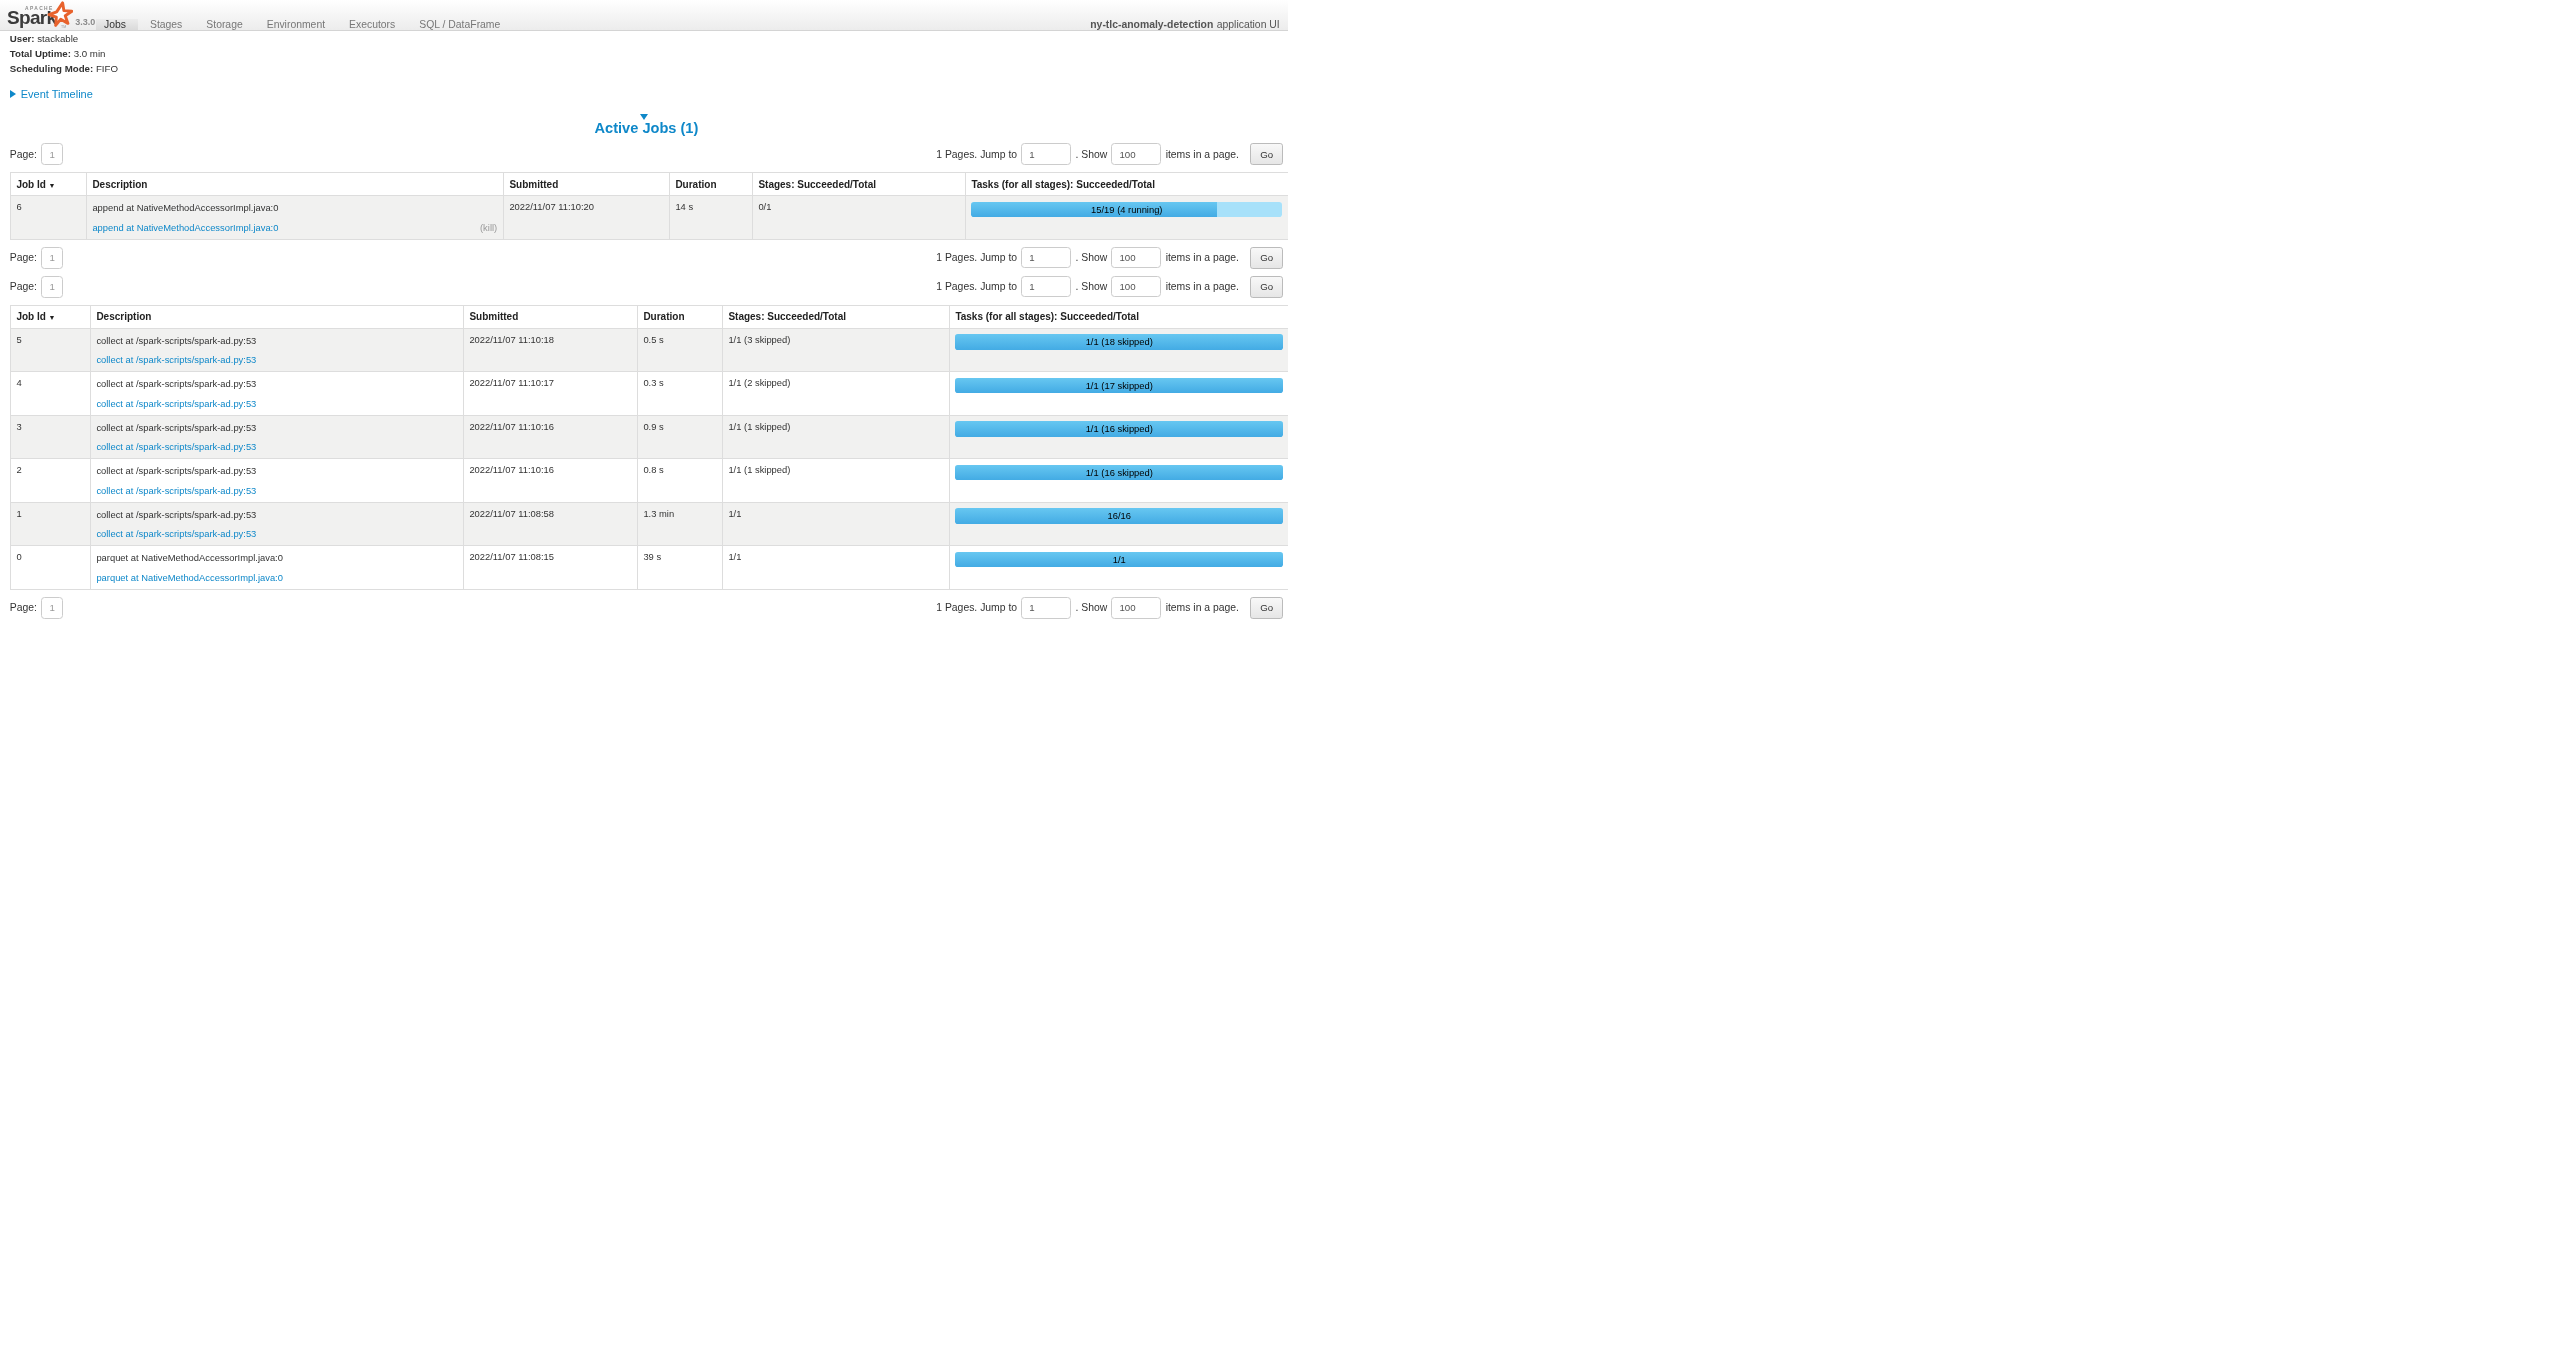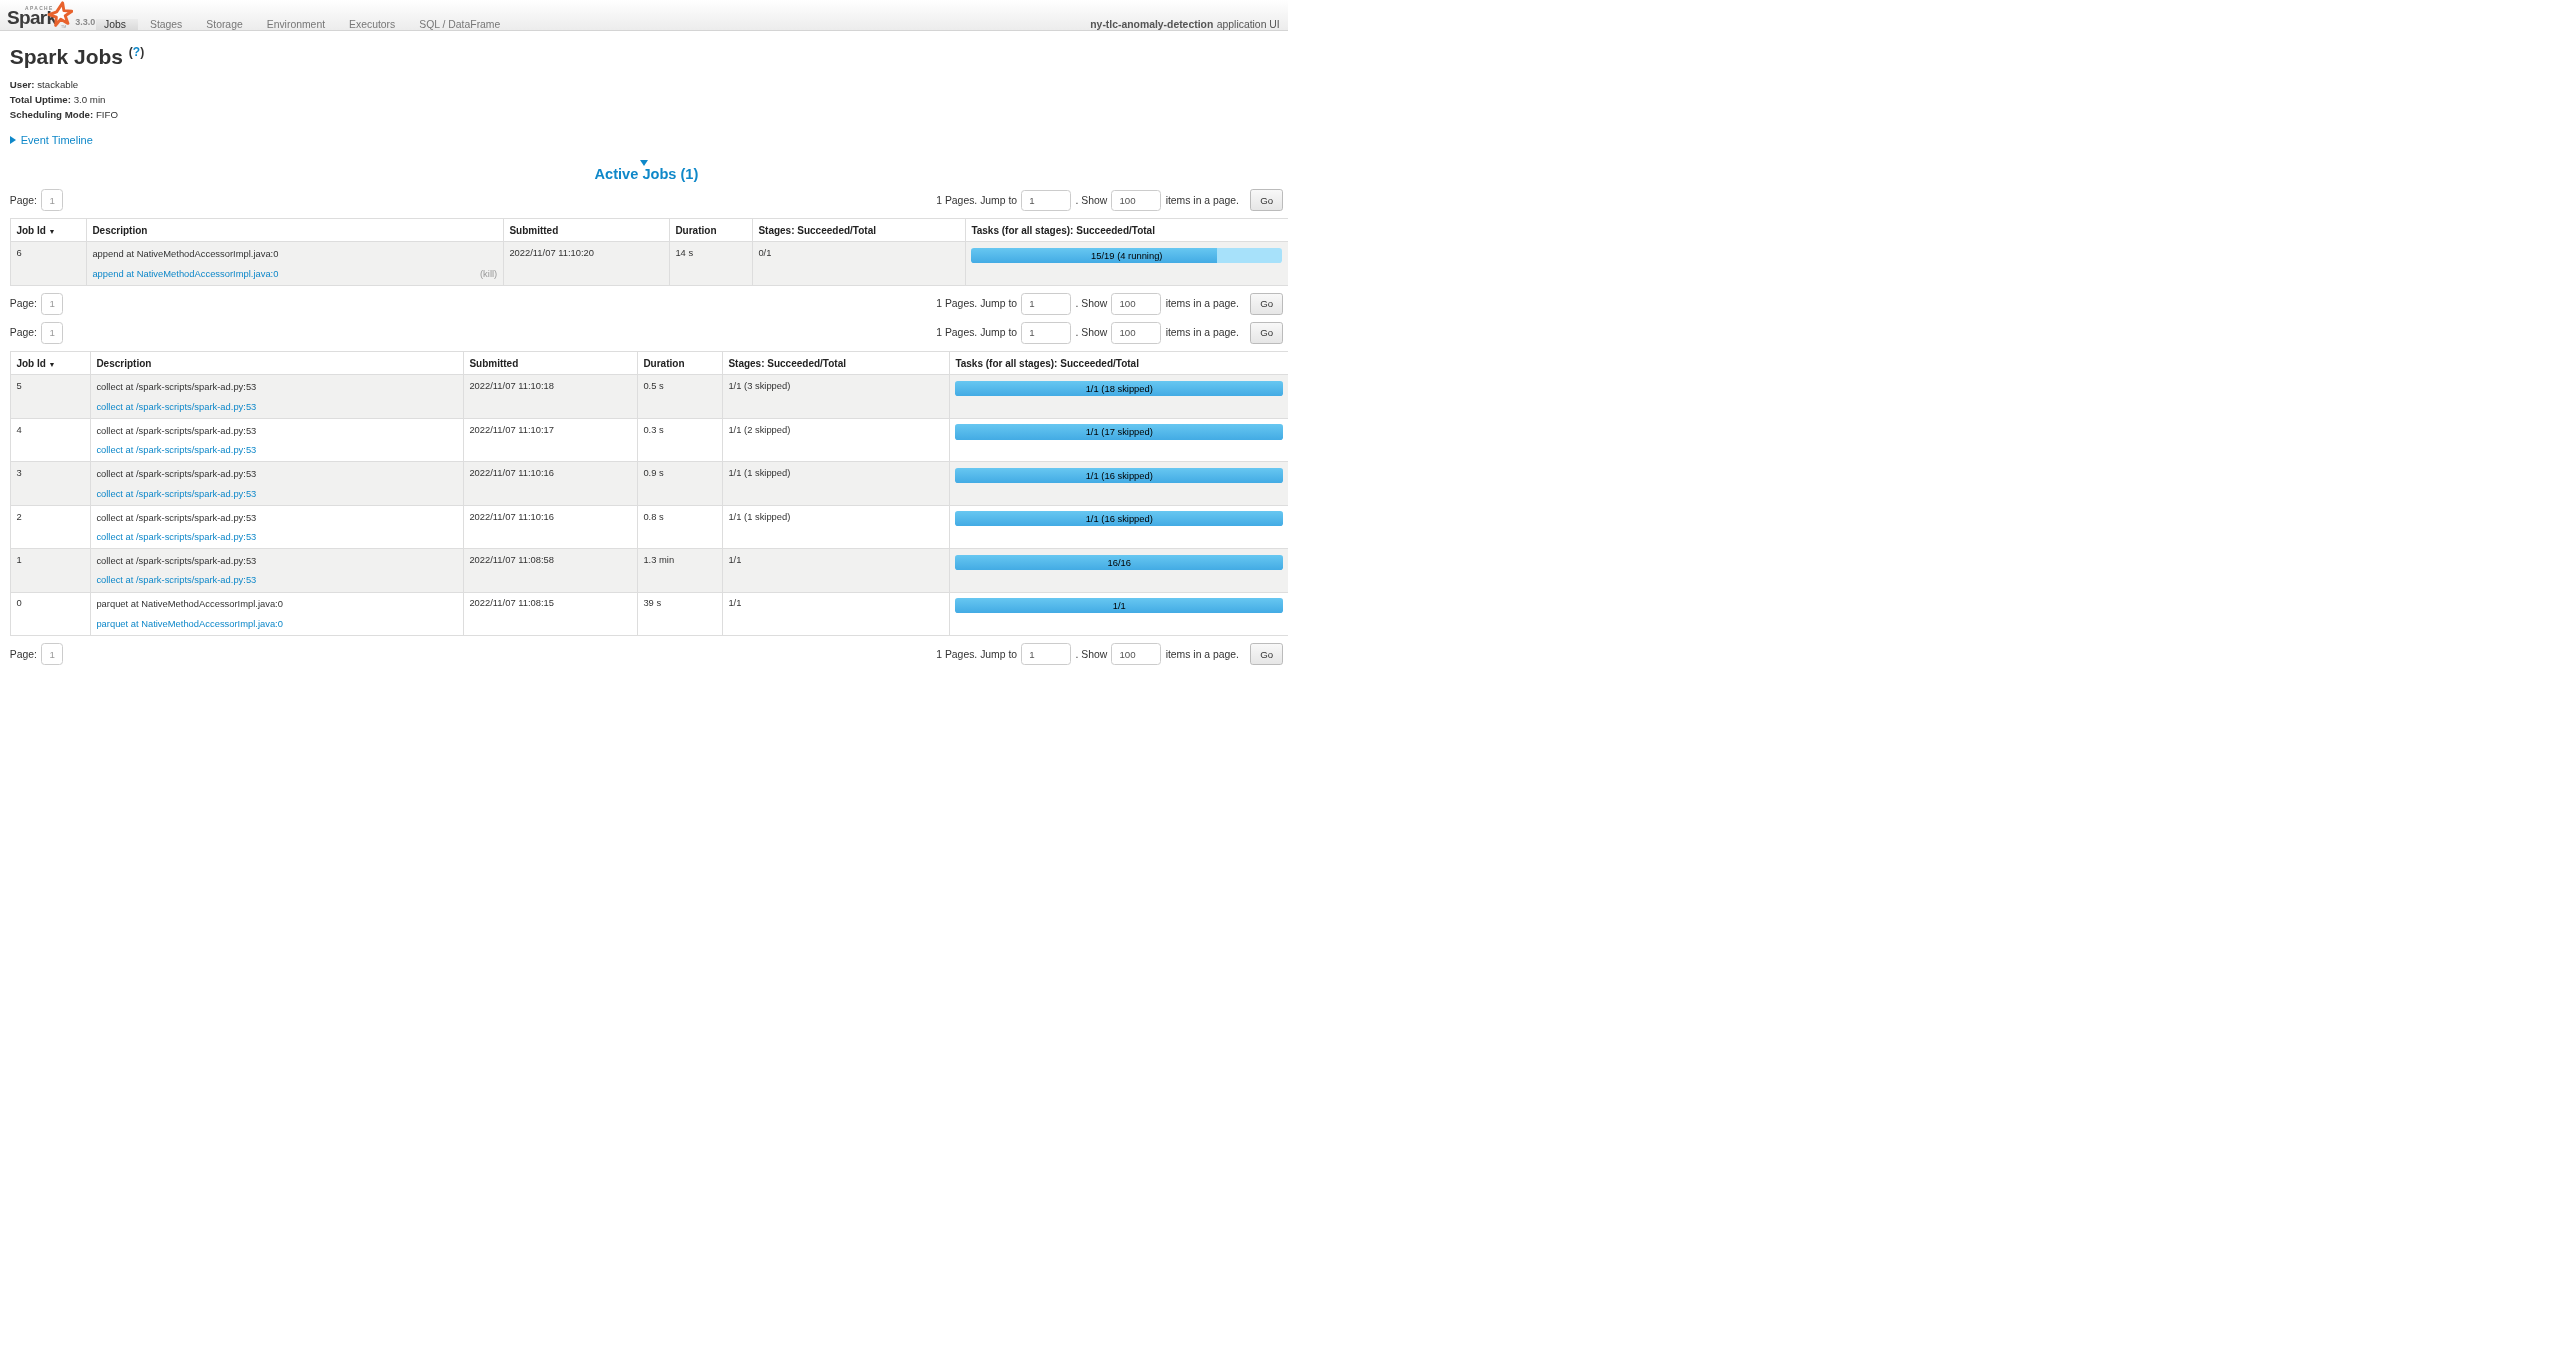--- a/index.html
+++ b/index.html
@@ -112,26 +112,20 @@
     <a class="tab">SQL / DataFrame</a>
   </div>
   <div class="nav-right">
     <b>ny-tlc-anomaly-detection</b>
     <span>application UI</span>
   </div>
 </div>
 
 <div class="content">
 
-  <h1 class="page-title">
-    <span>Spark Jobs</span>
-    <sup>
-      <span class="paren">(</span><a class="qmark">?</a><span class="paren">)</span>
-    </sup>
-  </h1>
 
   <ul class="summary">
     <li>
       <strong>User:</strong> <span>stackable</span>
     </li>
     <li>
       <strong>Total Uptime:</strong> <span>3.0 min</span>
     </li>
     <li>
       <strong>Scheduling Mode:</strong> <span>FIFO</span>

